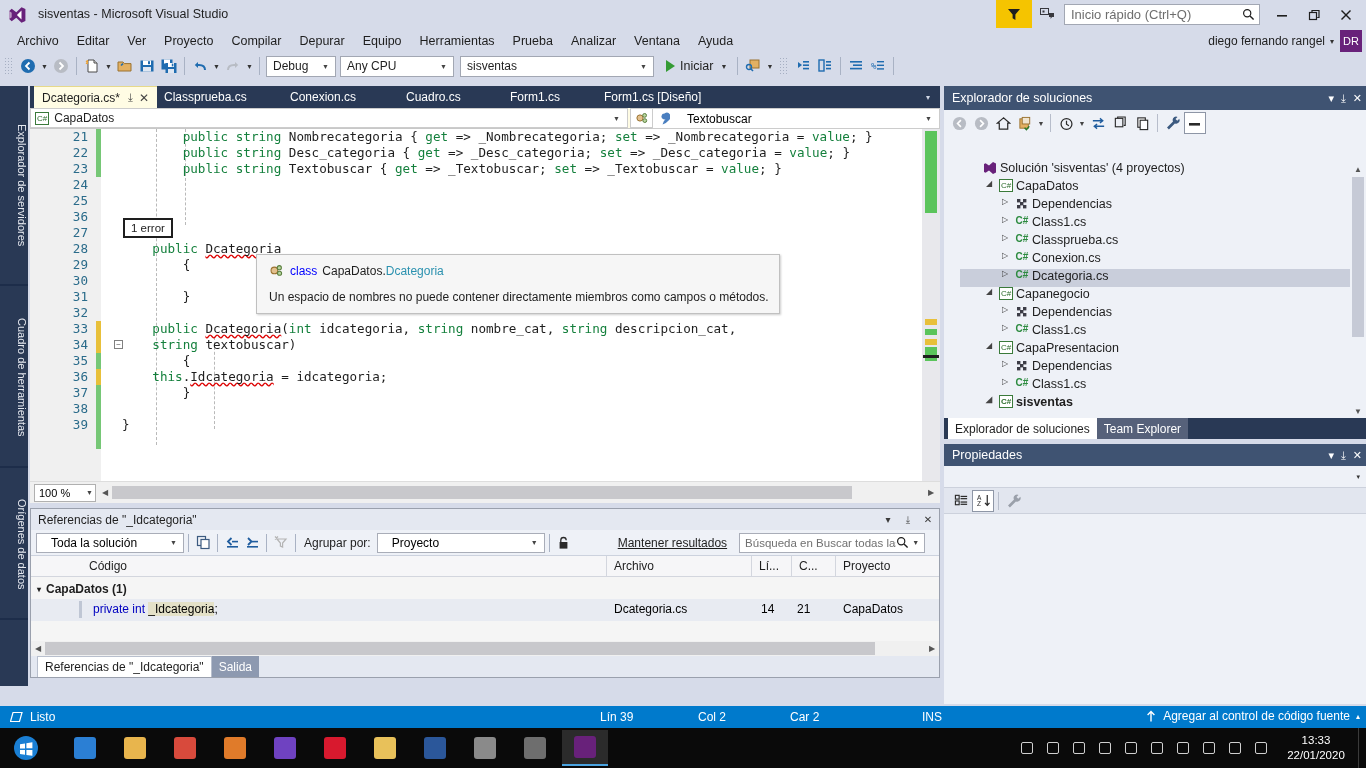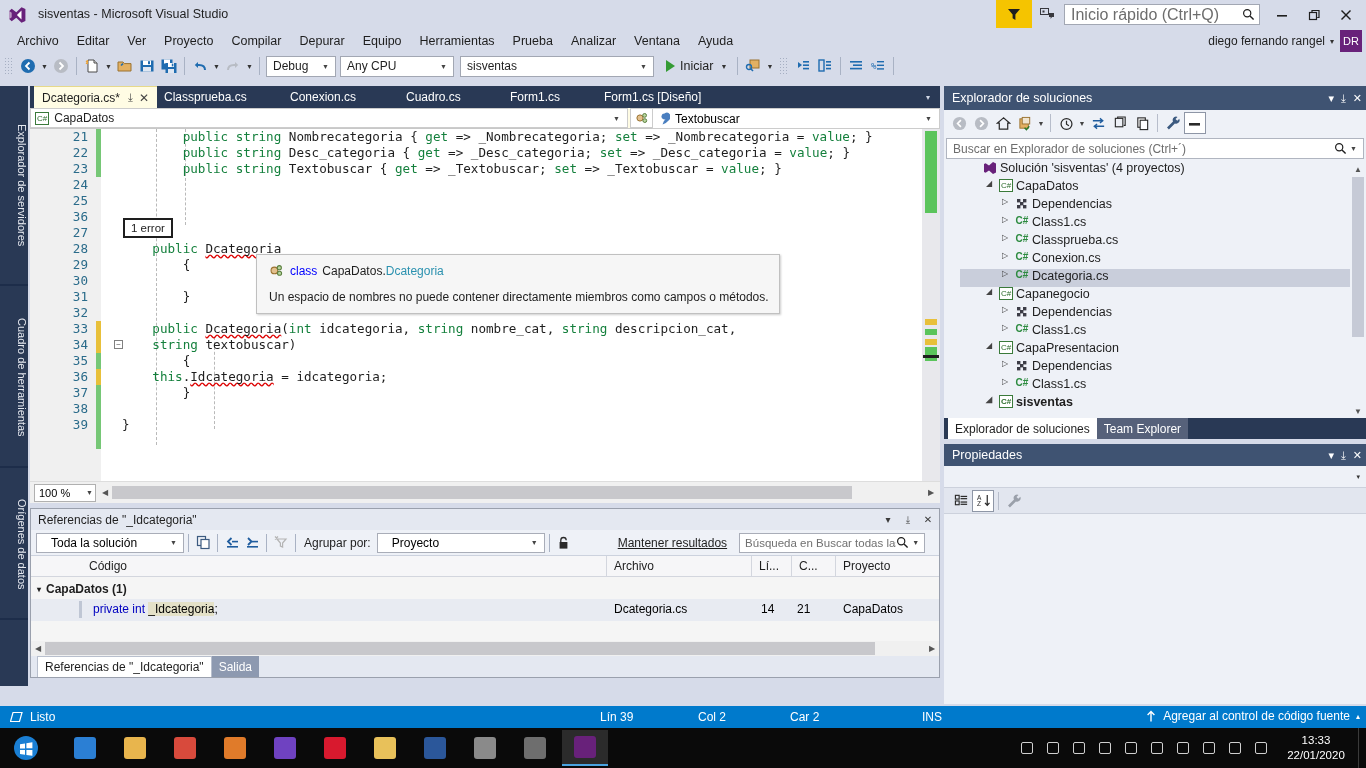--- a/index.html
+++ b/index.html
@@ -30,21 +30,21 @@
   }
   .notify-btn {
     position: absolute; left: 1036px; top: 4px; width: 22px; height: 20px;
     display: flex; align-items: center; justify-content: center; cursor: pointer;
   }
   .quick-launch {
     position: absolute; left: 1064px; top: 4px; width: 196px; height: 21px;
     background: #fff; border: 1px solid #a2a7b3; display: flex; align-items: center;
     padding: 0 4px 0 6px; cursor: text;
   }
-  .quick-launch span { color: #6d6d6d; font-size: 16px; flex: 1; }
+  .quick-launch span { color: #6d6d6d; font-size: 13px; flex: 1; }
   .winbtn {
     position: absolute; top: 4px; width: 28px; height: 22px; display: flex;
     align-items: center; justify-content: center; cursor: pointer; color: #1e1e1e;
   }
   .winbtn.min { left: 1268px; }
   .winbtn.max { left: 1300px; }
   .winbtn.close { left: 1332px; }
 
   
   .menubar {
@@ -557,21 +557,21 @@
       </span>
       <span class="tx">CapaDatos.Dcategoria</span>
     </span>
   </div>
   <div style="position:absolute;left:652px;top:108px;width:288px;height:21px;background:#fff;border:1px solid #ccc;display:flex;align-items:center;padding:0 2px 0 4px;font-size:12px;">
     <span style="margin-right:5px;display:flex;">
       <svg width="13" height="13" viewBox="0 0 13 13">
           <path d="M8.5 1.5a3 3 0 1 0 2.6 4.4l-3.2 3.2-1.4 3.4 3.4-1.4 3.2-3.2A3 3 0 0 0 8.5 1.5z" fill="#4a7fc0" transform="translate(-1,0)"></path>
         </svg>
     </span>
-    <span style="flex:1;">Textobuscar</span>
+    <span style="flex:1;margin-left:12px;">Textobuscar</span>
     <span style="font-size:7px;color:#444;padding:0 5px;">▼</span>
   </div>
 
   <div class="editor">
     <div class="ed-gutter-bg"></div>
 
     <div class="ed-changebar" id="changebar">
         <div style="position: absolute; left: 0px; width: 5px; top: 0px; height: 48px; background: rgb(118, 199, 118);"></div>
         <div style="position: absolute; left: 0px; width: 5px; top: 48px; height: 144px; background: rgb(240, 240, 240);"></div>
         <div style="position: absolute; left: 0px; width: 5px; top: 192px; height: 16px; background: rgb(232, 192, 58);"></div>
@@ -827,28 +827,20 @@
             <path d="M11 1.5a3.4 3.4 0 0 0-3 5l-6 6 1.9 1.9 6-6a3.4 3.4 0 0 0 4.4-4.6l-2 2-1.8-1.8 2-2A3.5 3.5 0 0 0 11 1.5z" fill="#3c5a80"></path>
           </svg>
       </span>
       <span class="se-ibtn boxed">
         <svg width="14" height="11" viewBox="0 0 14 11">
             <rect x="1" y="5" width="11" height="2.6" fill="#2a2a2a"></rect>
           </svg>
       </span>
     </div>
 
-    <div class="se-search">
-      <span style="flex:1;">Buscar en Explorador de soluciones (Ctrl+´)</span>
-      <svg width="13" height="13" viewBox="0 0 13 13">
-          <circle cx="5.2" cy="5.2" r="3.6" fill="none" stroke="#1e1e1e" stroke-width="1.2"></circle>
-          <line x1="8" y1="8" x2="11.6" y2="11.6" stroke="#1e1e1e" stroke-width="1.4"></line>
-        </svg>
-      <span style="font-size:7px;color:#444;padding:0 3px;">▼</span>
-    </div>
 
     <div class="se-tree" id="setree">
         <div class="se-node" style="top: 0px; padding-left: 6px;">
           <span class="arrow"></span>
           <span class="ic">
             <svg width="14" height="14" viewBox="0 0 14 14">
               <path d="M10 1l3 1.4v9.2L10 13 6 9.4 2.6 11.8 1 11V3l1.6-.8L6 4.6z" fill="#68217a"></path>
             </svg>
           </span>
           <span>Solución 'sisventas'  (4 proyectos)</span>

